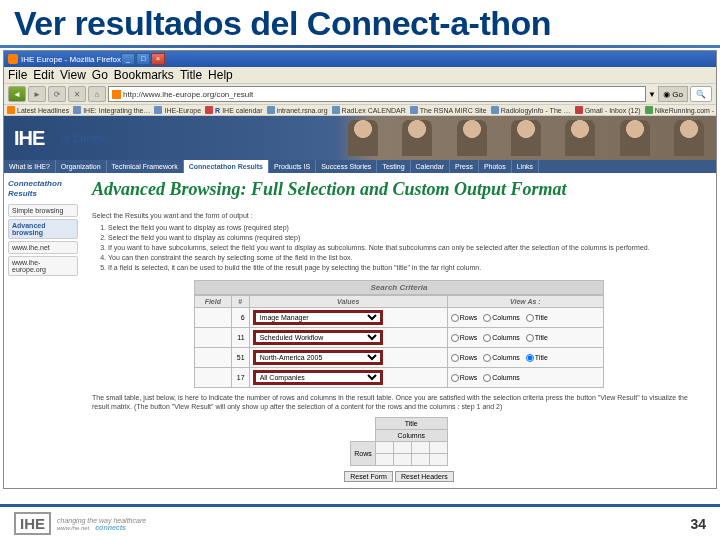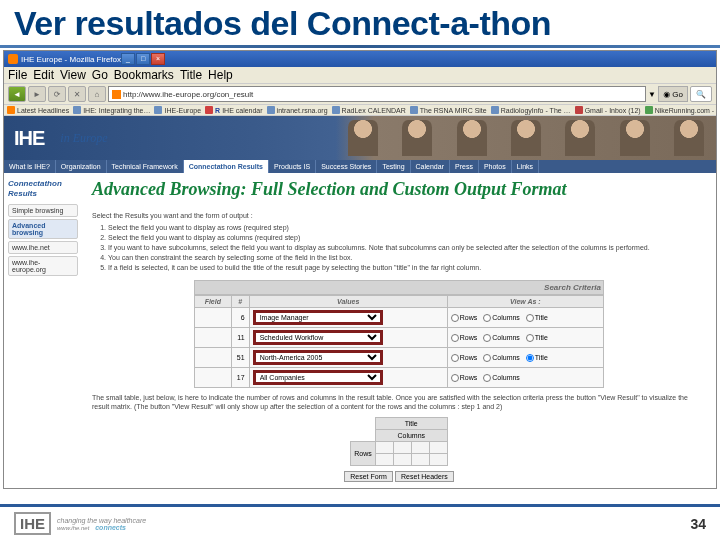--- a/index.html
+++ b/index.html
@@ -38,21 +38,21 @@
   .sidenav { width: 78px; padding: 6px 4px; font-size: 7px; }
   .sidenav .hdr { font-weight: bold; color: #2a5a9a; font-style: italic; margin-bottom: 6px; font-size: 8px; line-height: 1.2; }
   .sidenav .snitem { border: 1px solid #ccc; border-radius: 2px; padding: 2px 3px; margin-bottom: 2px; color: #333; background: #f6f6f6; }
   .sidenav .snitem.active { background: #e0e8f4; font-weight: bold; color: #2a5a9a; }
   .main { flex: 1; padding: 6px 10px 4px; }
   .h1 { color: #15803d; font-family: cursive; font-style: italic; font-size: 18px; font-weight: bold; margin-bottom: 12px; }
   .intro { font-size: 7px; color: #444; margin-bottom: 4px; }
   .steps { font-size: 7px; color: #444; padding-left: 16px; line-height: 1.3; margin-bottom: 8px; }
   .steps li { margin-bottom: 1px; }
   .criteria-box { margin: 4px auto; width: 410px; }
-  .criteria-title { background: #d4d4d4; text-align: right; font-size: 8px; font-style: italic; font-weight: bold; color: #666; padding: 2px; border: 1px solid #bbb; }
+  .criteria-title { background: #d4d4d4; text-align: center; font-size: 8px; font-style: italic; font-weight: bold; color: #666; padding: 2px; border: 1px solid #bbb; }
   .ctable { width: 100%; border-collapse: collapse; font-size: 7px; }
   .ctable th { background: #e8e8e8; border: 1px solid #bbb; padding: 2px 4px; font-style: italic; font-weight: bold; color: #666; text-align: center; }
   .ctable td { border: 1px solid #bbb; padding: 2px 3px; background: #f8f8f8; vertical-align: middle; }
   .ctable .idcell { width: 18px; text-align: right; padding-right: 4px; }
   .ctable select { font-size: 7px; width: 130px; border: 3px solid #7f1d1d; background: #fff; }
   .ctable .radio-cell { white-space: nowrap; }
   .ctable .radio-cell label { margin-right: 4px; }
   .ctable input[type=radio] { width: 8px; height: 8px; vertical-align: middle; margin-right: 1px; }
   .note { font-size: 7px; color: #444; margin: 6px 0 4px; line-height: 1.2; }
   .preview { margin: 6px auto 2px; text-align: center; }

